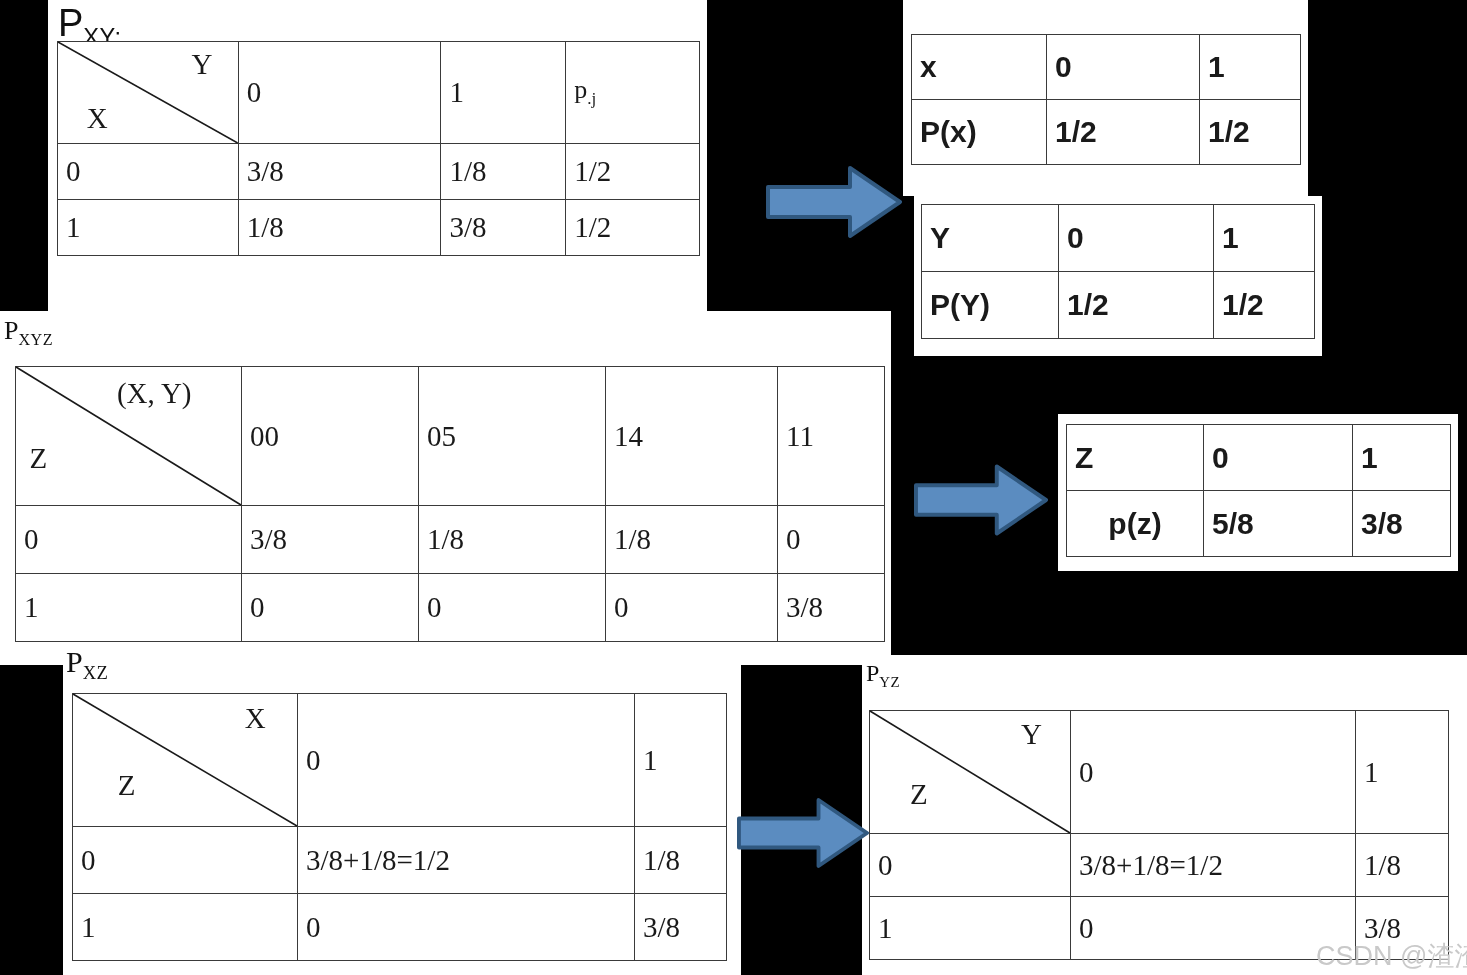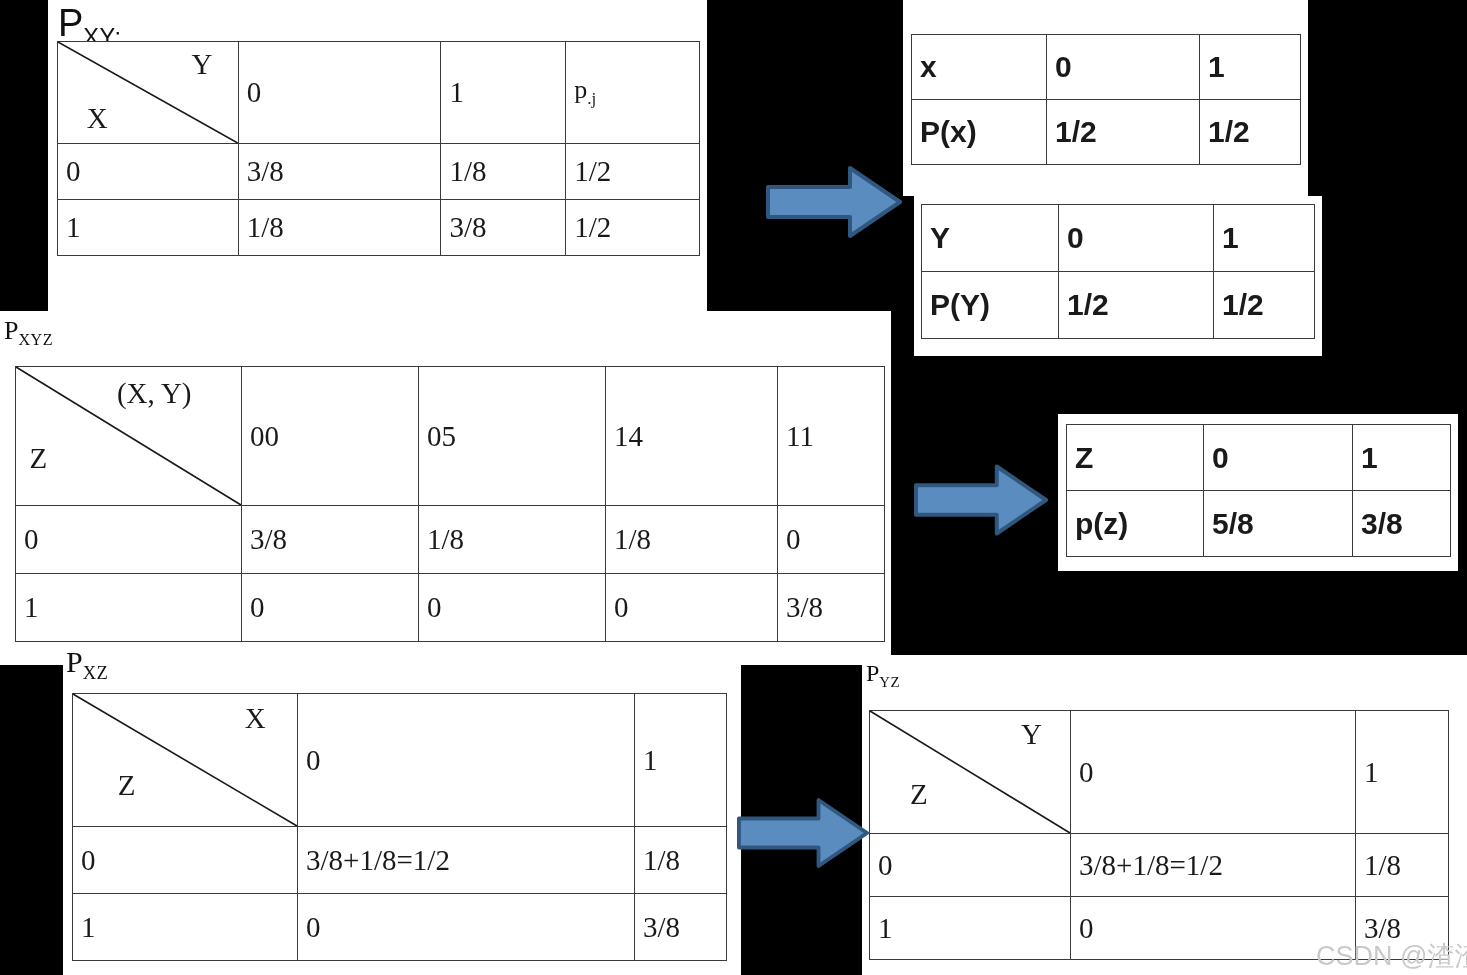--- a/index.html
+++ b/index.html
@@ -149,21 +149,21 @@
   </table>
 
 <table class="t sans" style="left:1066px;top:424px;width:385px;">
   <tbody>
       <tr>
     <td style="width:120px;height:65px;">Z</td>
     <td style="width:132px;">0</td>
     <td>1</td>
   </tr>
   <tr>
-    <td style="height:65px;">p(z)</td>
+    <td style="height:65px;text-align:center;">p(z)</td>
     <td>5/8</td>
     <td>3/8</td>
   </tr>
 </tbody>
   </table>
 
 <table class="t serif" style="left:72px;top:693px;width:655px;">
   <tbody>
       <tr>
     <td class="corner" style="width:224px;height:132px;padding:0;">

